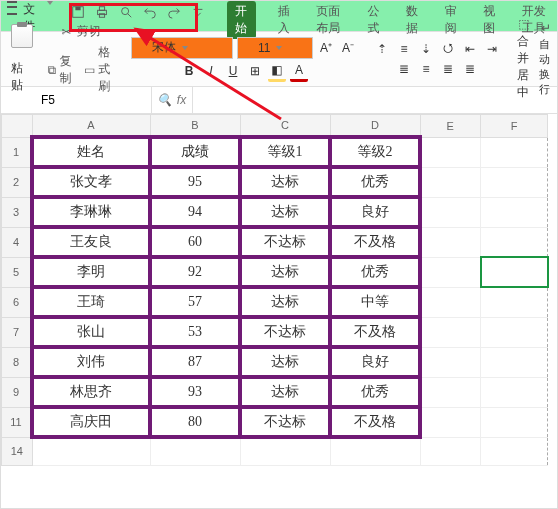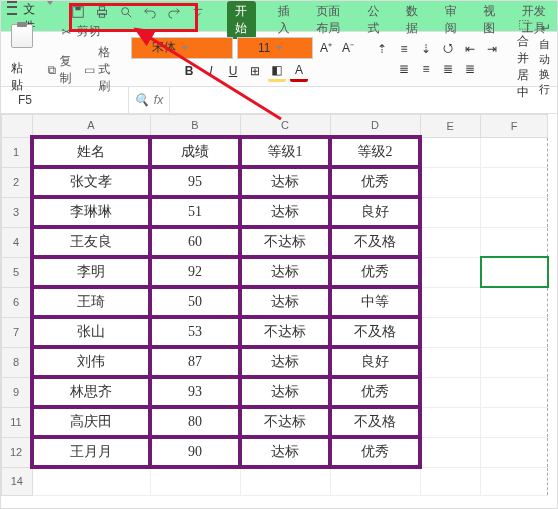--- a/index.html
+++ b/index.html
@@ -23,21 +23,21 @@
 .paste-ico:before{content:"";position:absolute;top:-3px;left:5px;right:5px;height:5px;background:#888;border-radius:1px}
 .drop{display:flex;align-items:center;height:20px;border:1px solid #ccc;background:#f97316;padding:0 20px;gap:4px}
 .drop .caret{border-top:4px solid #888;border-left:3px solid transparent;border-right:3px solid transparent;margin-left:2px}
 .fontname{width:60px}
 .fontsize{width:34px}
 .tgl{width:18px;height:18px;display:flex;align-items:center;justify-content:center;border-radius:2px}
 .btnrow{display:flex;gap:4px;align-items:center}
 .sep{width:1px;height:40px;background:#e0e0e0}
 .arrow{position:absolute;z-index:4;pointer-events:none}
 .formula-bar{display:flex;align-items:center;height:26px;border-bottom:1px solid #e0e0e0;background:#fff}
-.namebox{width:110px;border-right:1px solid #e0e0e0;height:100%;display:flex;align-items:center;padding-left:17px;color:#404040}
+.namebox{width:110px;border-right:1px solid #e0e0e0;height:100%;display:flex;align-items:center;padding-left:40px;color:#000000}
 .fx{width:40px;display:flex;align-items:center;justify-content:center;gap:4px;color:#777;font-style:italic;border-right:1px solid #e0e0e0;height:100%}
 .grid-wrap{position:relative;overflow:hidden;height:calc(509px - 30px - 54px - 26px - 2px)}
 table.sheet{border-collapse:collapse;table-layout:fixed}
 .colhead th,.rowhead{background:#f4f4f4;color:#666;font-weight:normal;border:1px solid #ddd;font-size:11px}
 .colhead th{height:18px}
 .rowhead{width:26px;text-align:center;height:24px}
 td.cell{border:1px solid #ddd;height:24px;text-align:center;font-size:14px;font-family:SimSun,serif;background:#fff}
 td.cell.data{border:4px solid #701a75}
 td.cell.empty{border:1px solid #eee}
 .selcell{outline:2px solid #1a9641;outline-offset:-1px}
@@ -221,21 +221,21 @@
             <td class="cell colA data">张文孝</td>
             <td class="cell colB data">95</td>
             <td class="cell colC data">达标</td>
             <td class="cell colD data">优秀</td>
             <td class="cell colE empty"></td>
             <td class="cell colF empty dotted-right"></td>
           </tr>
           <tr>
             <th class="rowhead">3</th>
             <td class="cell colA data">李琳琳</td>
-            <td class="cell colB data">51</td>
+            <td class="cell colB data">94</td>
             <td class="cell colC data">达标</td>
             <td class="cell colD data">良好</td>
             <td class="cell colE empty"></td>
             <td class="cell colF empty dotted-right"></td>
           </tr>
           <tr>
             <th class="rowhead">4</th>
             <td class="cell colA data">王友良</td>
             <td class="cell colB data">60</td>
             <td class="cell colC data">不达标</td>
@@ -248,21 +248,21 @@
             <td class="cell colA data">李明</td>
             <td class="cell colB data">92</td>
             <td class="cell colC data">达标</td>
             <td class="cell colD data">优秀</td>
             <td class="cell colE empty"></td>
             <td class="cell colF empty dotted-right selcell"></td>
           </tr>
           <tr>
             <th class="rowhead">6</th>
             <td class="cell colA data">王琦</td>
-            <td class="cell colB data">50</td>
+            <td class="cell colB data">57</td>
             <td class="cell colC data">达标</td>
             <td class="cell colD data">中等</td>
             <td class="cell colE empty"></td>
             <td class="cell colF empty dotted-right"></td>
           </tr>
           <tr>
             <th class="rowhead">7</th>
             <td class="cell colA data">张山</td>
             <td class="cell colB data">53</td>
             <td class="cell colC data">不达标</td>
@@ -291,29 +291,20 @@
           <tr>
             <th class="rowhead">11</th>
             <td class="cell colA data">高庆田</td>
             <td class="cell colB data">80</td>
             <td class="cell colC data">不达标</td>
             <td class="cell colD data">不及格</td>
             <td class="cell colE empty"></td>
             <td class="cell colF empty dotted-right"></td>
           </tr>
           <tr>
-            <th class="rowhead">12</th>
-            <td class="cell colA data">王月月</td>
-            <td class="cell colB data">90</td>
-            <td class="cell colC data">达标</td>
-            <td class="cell colD data">优秀</td>
-            <td class="cell colE empty"></td>
-            <td class="cell colF empty dotted-right"></td>
-          </tr>
-          <tr>
             <th class="rowhead">14</th>
             <td class="cell colA empty"></td>
             <td class="cell colB empty"></td>
             <td class="cell colC empty"></td>
             <td class="cell colD empty"></td>
             <td class="cell colE empty"></td>
             <td class="cell colF empty dotted-right"></td>
           </tr>
         </tbody>
       </table>

